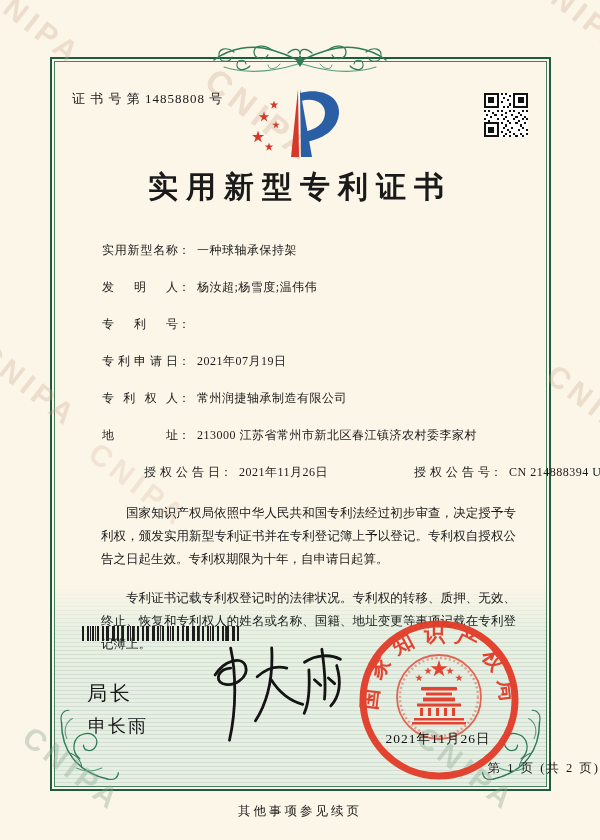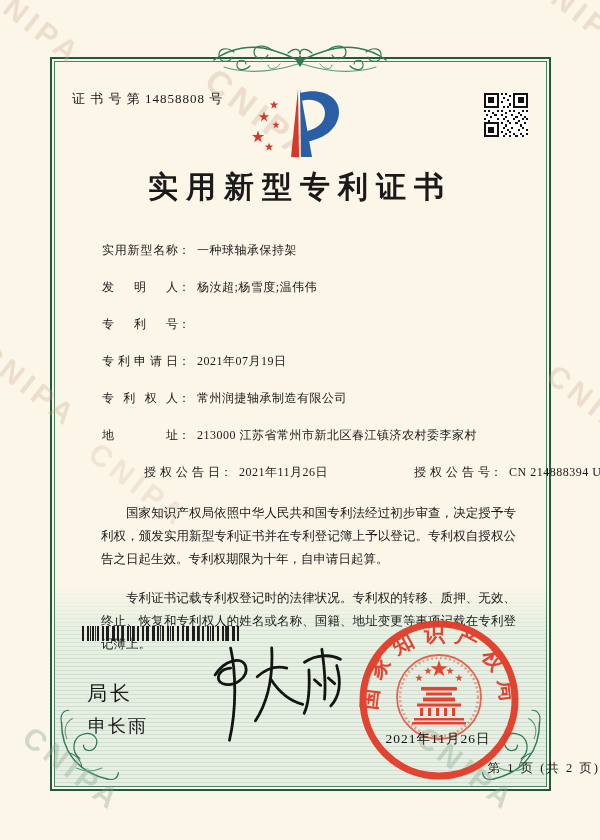--- a/index.html
+++ b/index.html
@@ -258,14 +258,15 @@
       <rect x="80" y="91" width="3" height="8"></rect>
         <rect x="88" y="91" width="3" height="8"></rect>
       <rect x="96" y="91" width="3" height="8"></rect>
       <rect x="58" y="101" width="50" height="2.5"></rect>
       <rect x="56" y="105" width="54" height="2.5"></rect>
     </g>
   </svg>
   <div class="seal-date">2021年11月26日</div>
 
   <div class="page-num">第 1 页 (共 2 页)</div>
+  <div class="note">其他事项参见续页</div>
 
 </div>
 
 </body></html>

